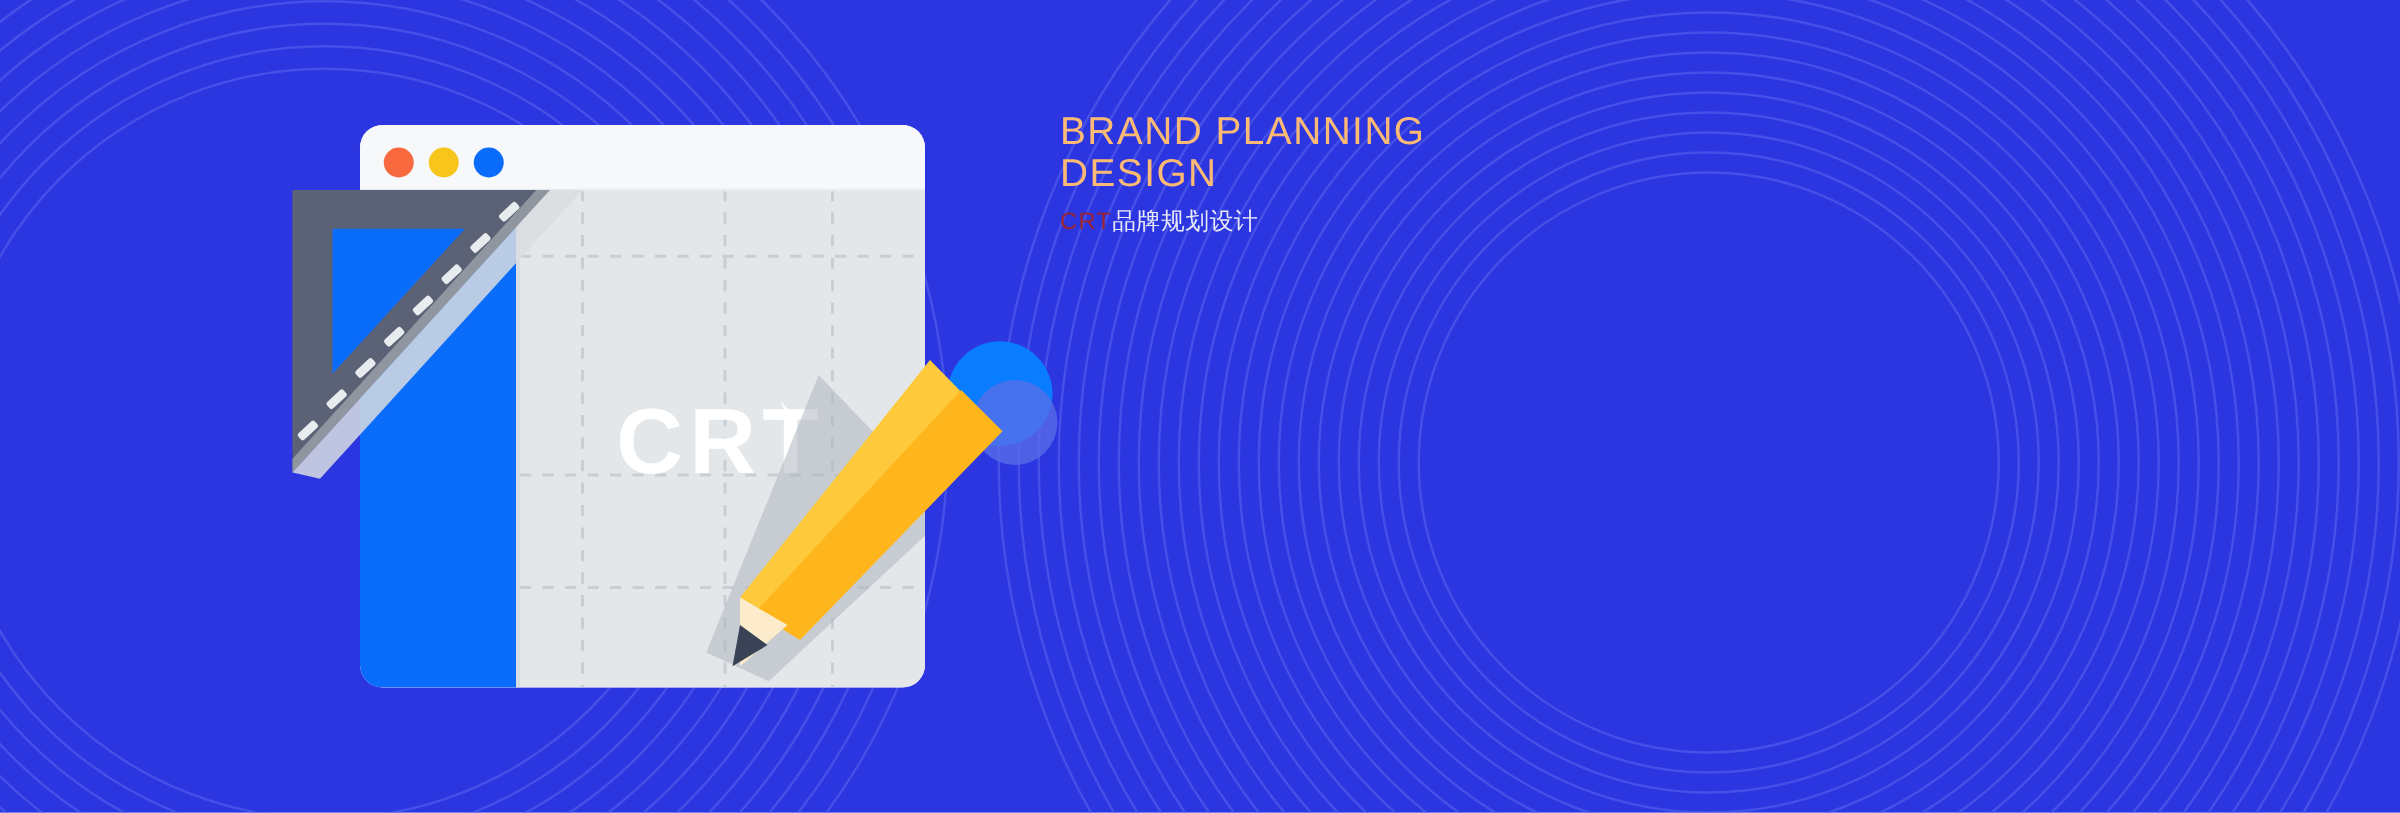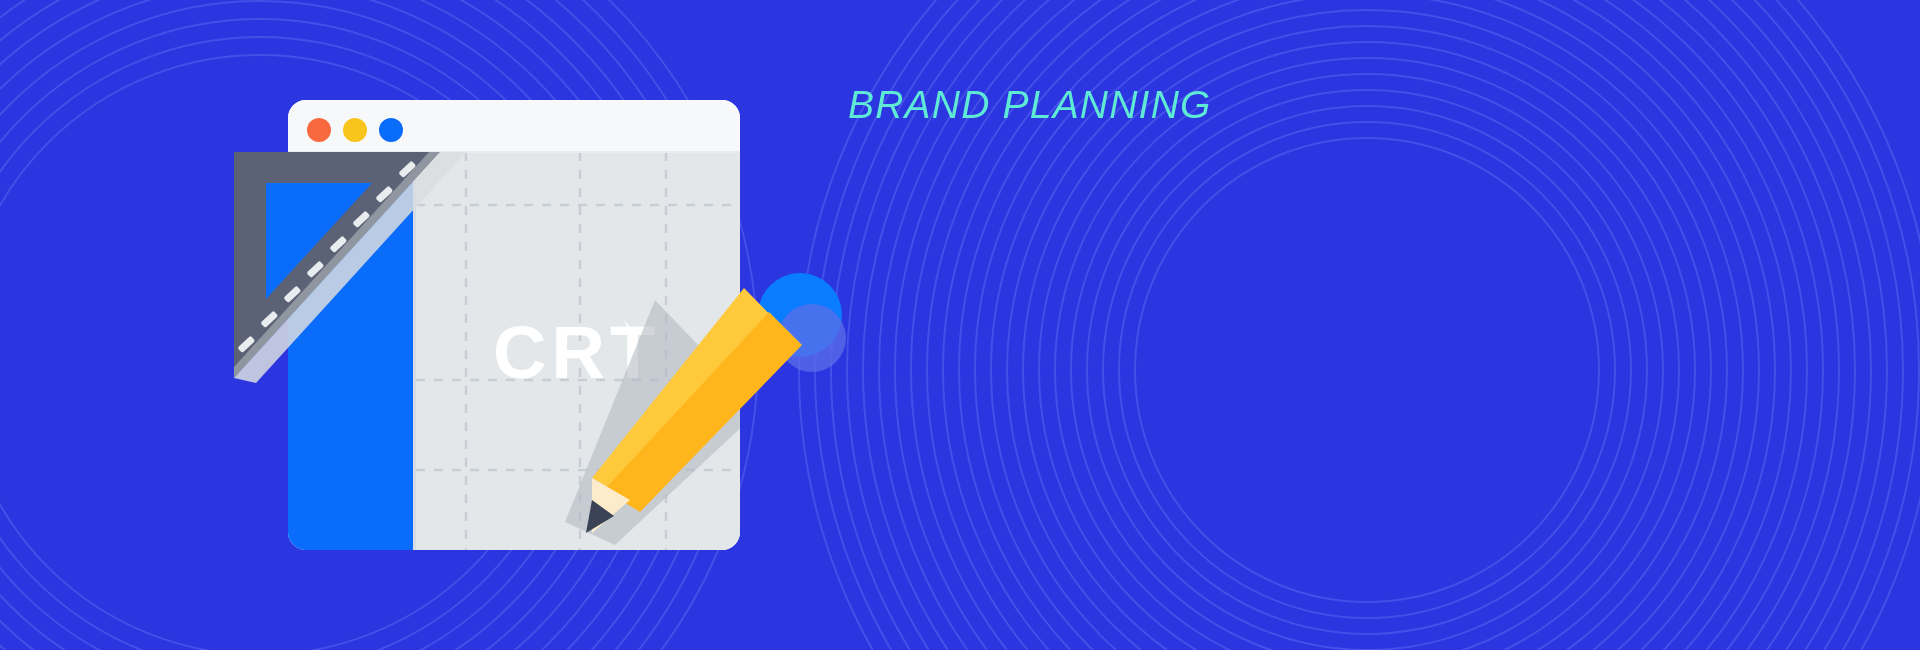--- a/index.html
+++ b/index.html
@@ -31,27 +31,26 @@
   #copy {
     position:absolute;
     left:848px;
     top:0;
     width:1020px;
     height:650px;
   }
   #eyebrow-block { position:absolute; top:88px; left:0; }
   .eyebrow-line {
     font-family:"Liberation Sans", sans-serif;
-    font-size:39px;
+    font-size:31px;
     letter-spacing:1.2px;
     line-height:34px;
-    color:#5eead4;
+    color:#fdba74;
     font-weight:400;
     white-space:nowrap;
-    font-style:italic;
   }
   #eyebrow-cn {
     margin-top:10px;
     font-size:19px;
     line-height:24px;
     color:#e8e9f7;
     letter-spacing:.5px;
     white-space:nowrap;
   }
   #eyebrow-cn .crt-red { color:#9e2430; letter-spacing:1px; }
@@ -218,17 +217,21 @@
       <path d="M592 478 L630 500 L592 533 Z" fill="#fdeccb"></path>
 
       <path d="M592 500 L614 516 L586 533 Z" fill="#3a4356"></path>
     </g>
   </svg>
 
   <div id="copy">
 
     <div id="eyebrow-block">
       <div class="eyebrow-line">BRAND PLANNING</div>
+      <div class="eyebrow-line">DESIGN</div>
+      <div id="eyebrow-cn">
+        <span class="crt-red">CRT</span><span>品牌规划设计</span>
+      </div>
     </div>
 
 
   </div>
 </div>
 
 </body></html>

